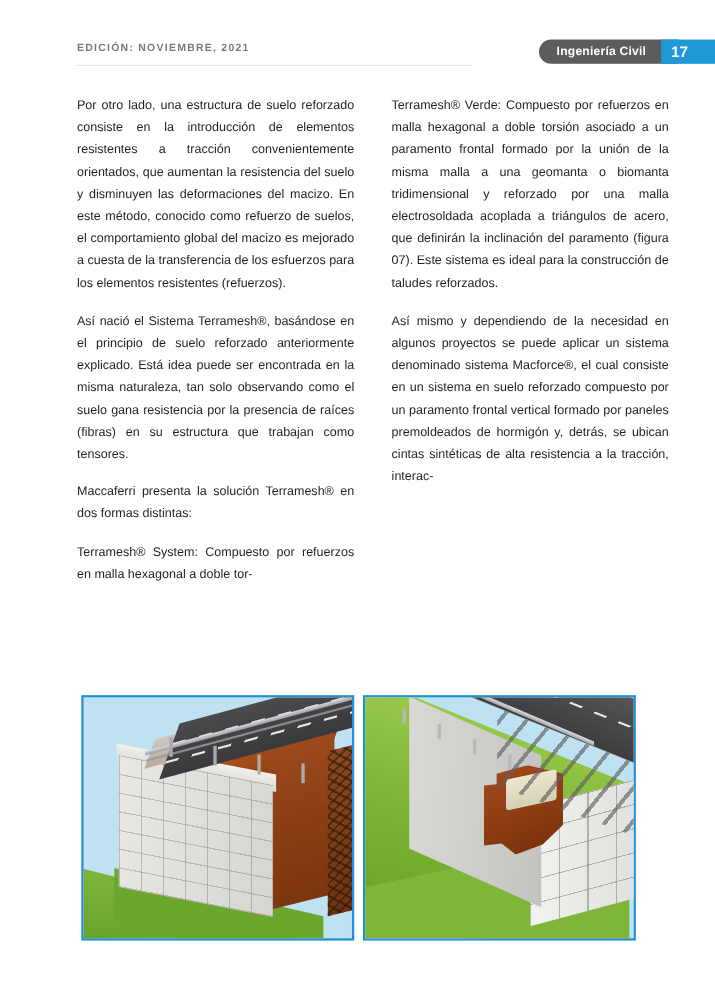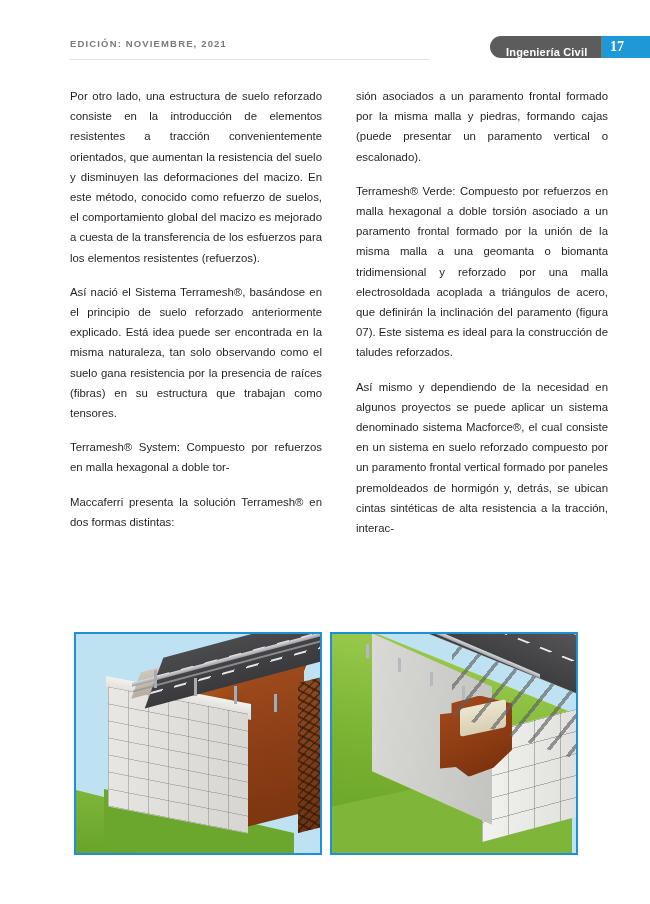--- a/index.html
+++ b/index.html
@@ -45,21 +45,21 @@
   .section-badge {
     position: absolute;
     left: 490px;
     top: 36px;
     height: 22px;
     padding: 0 30px 0 16px;
     background: #5c5c5c;
     border-top-left-radius: 11px;
     border-bottom-left-radius: 11px;
     display: flex;
-    align-items: flex-end;
+    align-items: center;
     justify-content: center;
     box-sizing: border-box;
   }
   .section-badge span {
     font-family: "Liberation Sans", sans-serif;
     font-size: 11px;
     font-weight: 700;
     color: #ffffff;
     letter-spacing: 0.2px;
     white-space: nowrap;
@@ -71,21 +71,21 @@
     width: 49px;
     height: 22px;
     background: #1e98d6;
     display: flex;
     align-items: center;
     justify-content: flex-start;
     box-sizing: border-box;
     padding-left: 9px;
   }
   .page-number-box span {
-    font-family: Liberation Serif, serif;
+    font-family: Liberation Sans, sans-serif;
     font-size: 14px;
     font-weight: 700;
     color: #ffffff;
   }
 
   
   .content {
     position: absolute;
     left: 0;
     top: 86px;
@@ -337,26 +337,25 @@
   <div class="page-number-box">
     <span>17</span>
   </div>
 </div>
 
 <div class="content">
 
   <div class="column col-left">
     <p class="body-par">Por otro lado, una estructura de suelo reforzado consiste en la introducción de elementos resistentes a tracción convenientemente orientados, que aumentan la resistencia del suelo y disminuyen las deformaciones del macizo. En este método, conocido como refuerzo de suelos, el comportamiento global del macizo es mejorado a cuesta de la transferencia de los esfuerzos para los elementos resistentes (refuerzos).</p>
     <p class="body-par">Así nació el Sistema Terramesh®, basándose en el principio de suelo reforzado anteriormente explicado. Está idea puede ser encontrada en la misma naturaleza, tan solo observando como el suelo gana resistencia por la presencia de raíces (fibras) en su estructura que trabajan como tensores.</p>
+    <p class="body-par">Maccaferri presenta la solución Terramesh® en dos formas distintas:</p>
     <p class="body-par">Terramesh® System: Compuesto por refuerzos en malla hexagonal a doble tor-</p>
-    <p class="body-par">Maccaferri presenta la solución Terramesh® en dos formas distintas:</p>
   </div>
 
   <div class="column col-right">
-    <p class="body-par">sión asociados a un paramento frontal formado por la misma malla y piedras, formando cajas (puede presentar un paramento vertical o escalonado).</p>
     <p class="body-par">Terramesh® Verde: Compuesto por refuerzos en malla hexagonal a doble torsión asociado a un paramento frontal formado por la unión de la misma malla a una geomanta o biomanta tridimensional y reforzado por una malla electrosoldada acoplada a triángulos de acero, que definirán la inclinación del paramento (figura 07). Este sistema es ideal para la construcción de taludes reforzados.</p>
     <p class="body-par">Así mismo y dependiendo de la necesidad en algunos proyectos se puede aplicar un sistema denominado sistema Macforce®, el cual consiste en un sistema en suelo reforzado compuesto por un paramento frontal vertical formado por paneles premoldeados de hormigón y, detrás, se ubican cintas sintéticas de alta resistencia a la tracción, interac-</p>
   </div>
 
 </div>
 
 <div class="figure">
 
   <div class="fig-panel">
     <div class="sky"></div>

